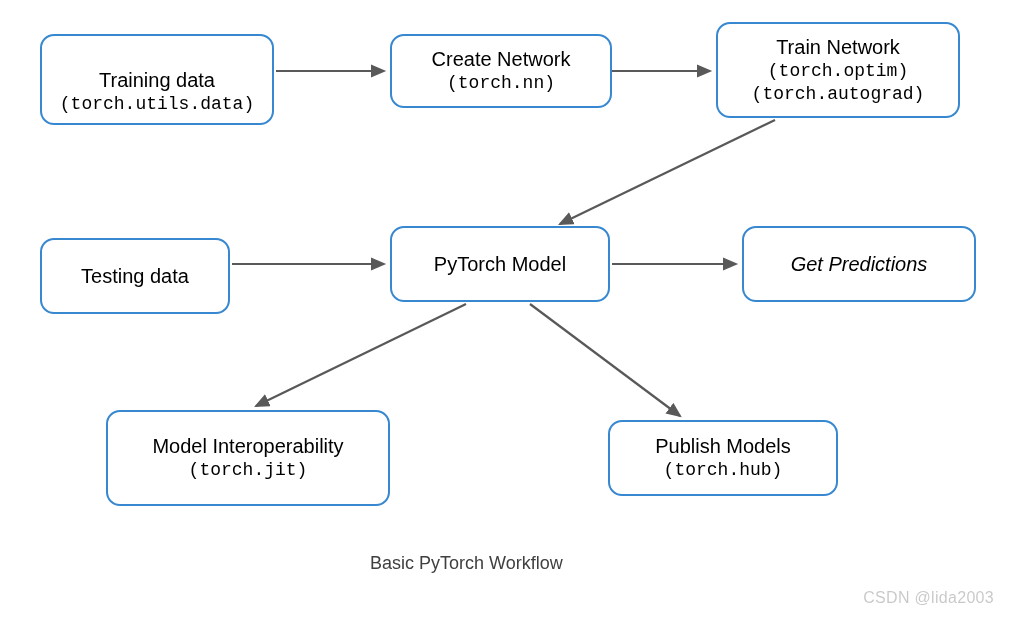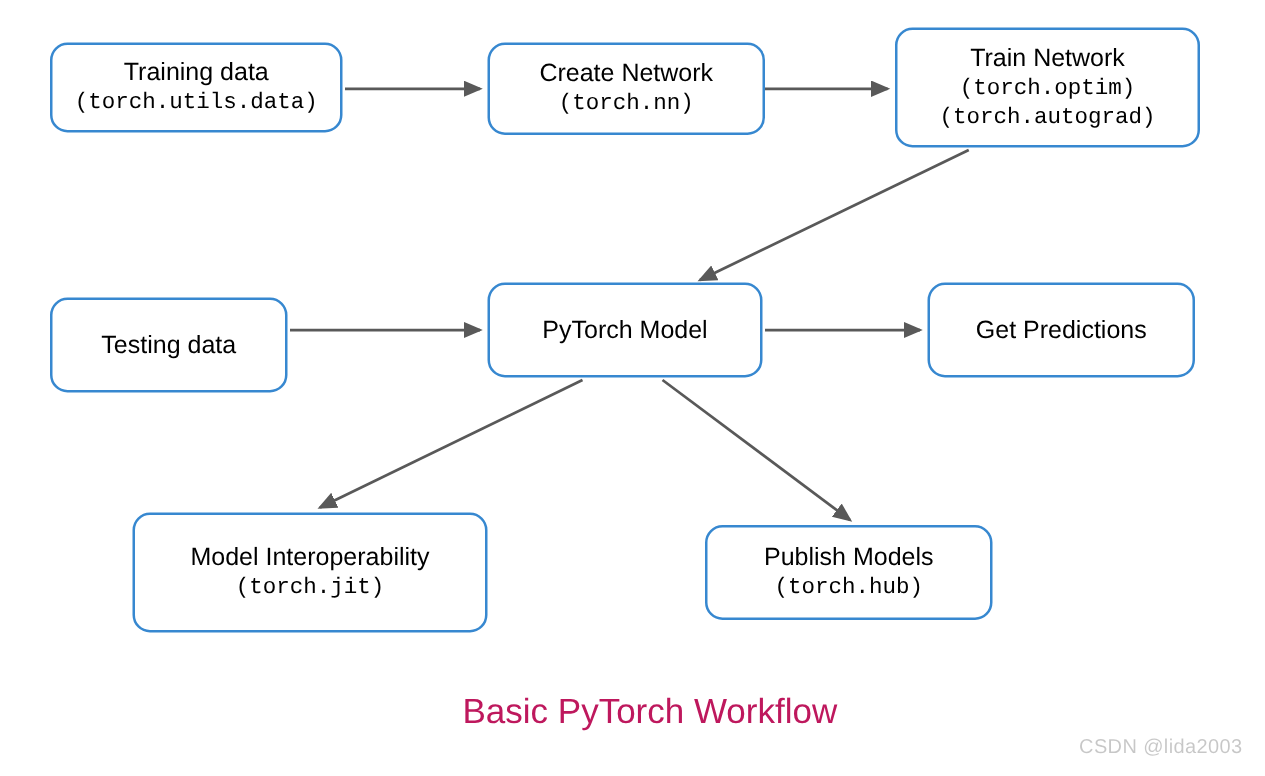--- a/index.html
+++ b/index.html
@@ -31,41 +31,41 @@
     }
     .box-sub {
       font-family: "Courier New", Courier, monospace;
       font-size: 18px;
       color: #000;
       text-align: center;
       line-height: 1.25;
     }
     .caption {
       position: absolute;
-      font-size: 28px;
-      color: #be185d;
+      font-size: 18px;
+      color: #404040;
       text-align: left;
     }
     .watermark {
       position: absolute;
       font-size: 16px;
       color: rgba(0,0,0,0.22);
       letter-spacing: 0.3px;
     }
     svg.arrows {
       position: absolute;
       left: 0; top: 0;
       width: 1012px; height: 621px;
       pointer-events: none;
     }
   </style>
 </head>
 <body>
 
-<div class="box" style="left:40px; top:34px; width:234px; height:72px;">
+<div class="box" style="left:40px; top:34px; width:234px; height:91px;justify-content:flex-end;">
   <span class="box-title">Training data</span>
   <span class="box-sub">(torch.utils.data)</span>
 </div>
 
 <div class="box" style="left:390px; top:34px; width:222px; height:74px;">
   <span class="box-title">Create Network</span>
   <span class="box-sub">(torch.nn)</span>
 </div>
 
 <div class="box" style="left:716px; top:22px; width:244px; height:96px;">
@@ -75,30 +75,30 @@
 </div>
 
 <div class="box" style="left:40px; top:238px; width:190px; height:76px;">
   <span class="box-title">Testing data</span>
 </div>
 
 <div class="box" style="left:390px; top:226px; width:220px; height:76px;">
   <span class="box-title">PyTorch Model</span>
 </div>
 
-<div class="box" style="left:742px; top:226px; width:214px; height:76px;">
+<div class="box" style="left:742px; top:226px; width:234px; height:76px;font-style:italic;">
   <span class="box-title">Get Predictions</span>
 </div>
 
 <div class="box" style="left:106px; top:410px; width:284px; height:96px;">
   <span class="box-title">Model Interoperability</span>
   <span class="box-sub">(torch.jit)</span>
 </div>
 
-<div class="box" style="left:564px; top:420px; width:230px; height:76px;">
+<div class="box" style="left:608px; top:420px; width:230px; height:76px;">
   <span class="box-title">Publish Models</span>
   <span class="box-sub">(torch.hub)</span>
 </div>
 
 <div class="caption" style="left:370px; top:553px;">Basic PyTorch Workflow</div>
 
 <div class="watermark" style="right:18px; bottom:14px;">CSDN @lida2003</div>
 
 <svg class="arrows">
   <defs>

